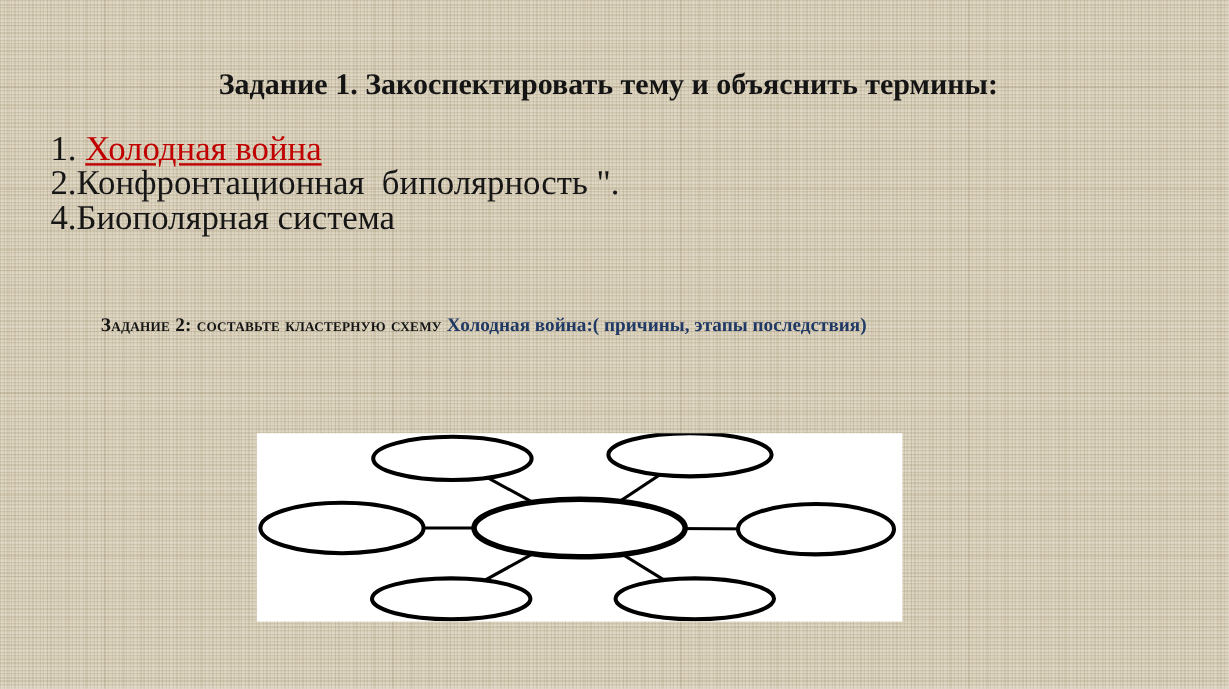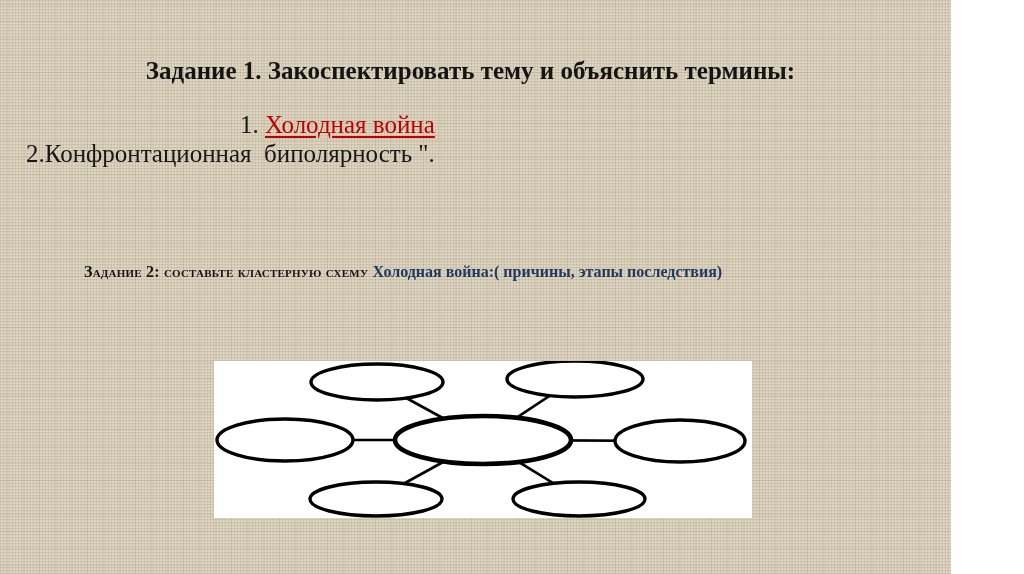--- a/index.html
+++ b/index.html
@@ -4,21 +4,21 @@
 <style>
   html, body {
     margin: 0;
     padding: 0;
     width: 1024px;
     height: 574px;
     overflow: hidden;
   }
   .slide {
     position: relative;
-    width: 951px;
+    width: 1024px;
     height: 574px;
     font-family: "Liberation Serif", serif;
     background-color: #d9d0ba;
     background-image:
       repeating-linear-gradient(0deg, rgba(125,110,80,0.12) 0 1px, rgba(255,255,255,0.10) 1px 2px, transparent 2px 3px),
       repeating-linear-gradient(90deg, rgba(125,110,80,0.12) 0 1px, rgba(255,255,255,0.08) 1px 2px, transparent 2px 3px),
       repeating-linear-gradient(0deg, transparent 0 8px, rgba(150,132,98,0.14) 8px 9px, transparent 9px 17px),
       repeating-linear-gradient(90deg, transparent 0 7px, rgba(150,132,98,0.12) 7px 8px, transparent 8px 16px);
   }
   .slide-title {
@@ -27,26 +27,25 @@
     left: 0;
     right: 10px;
     text-align: center;
     font-size: 25px;
     font-weight: bold;
     color: #141414;
     white-space: nowrap;
   }
   .terms-list {
     position: absolute;
-    left: 26px;
+    left: 42px;
     top: 110px;
-    font-size: 25px;
+    font-size: 29px;
     line-height: 29px;
     color: #161616;
-    text-align: right;
   }
   .terms-list .term-item {
     white-space: pre-wrap;
   }
   .cold-war-link {
     color: #c00000;
     text-decoration: underline;
     text-decoration-color: #c00000;
     text-underline-offset: 3px;
     cursor: pointer;
@@ -84,20 +83,21 @@
 </head>
 <body>
 
 <div class="slide">
 
   <div class="slide-title">Задание 1. Закоспектировать тему и объяснить термины:</div>
 
   <div class="terms-list">
     <div class="term-item"><span>1. </span><span class="cold-war-link">Холодная война</span></div>
     <div class="term-item">2.Конфронтационная  биполярность ".</div>
+    <div class="term-item">4.Биополярная система</div>
   </div>
 
   <div class="task2-line"><span class="task2-label">Задание 2: составьте кластерную схему </span><span class="task2-highlight">Холодная война:( причины, этапы последствия)</span></div>
 
   <div class="cluster-diagram">
     <svg xmlns="http://www.w3.org/2000/svg" preserveAspectRatio="none" viewBox="0 0 538 157">
         <line x1="269" y1="79" x2="163" y2="21" stroke="#000000" stroke-width="2.6"></line>
         <line x1="269" y1="79" x2="361" y2="18" stroke="#000000" stroke-width="2.6"></line>
         <line x1="269" y1="79" x2="71" y2="79" stroke="#000000" stroke-width="2.6"></line>
         <line x1="269" y1="79" x2="466" y2="80" stroke="#000000" stroke-width="2.6"></line>

